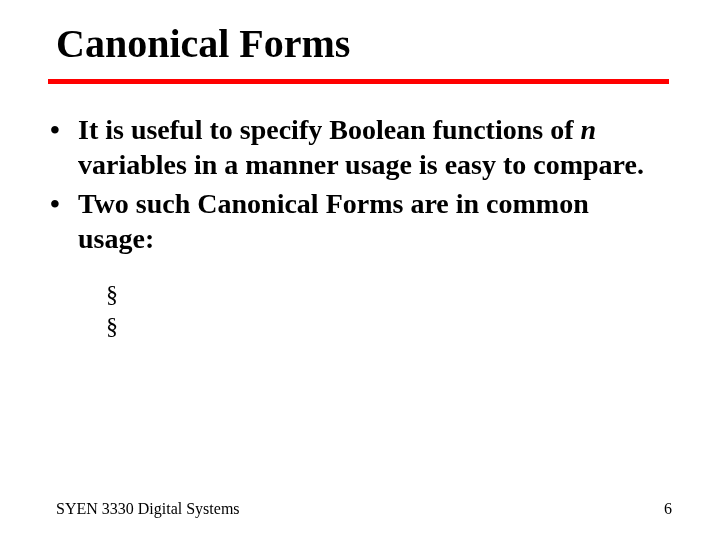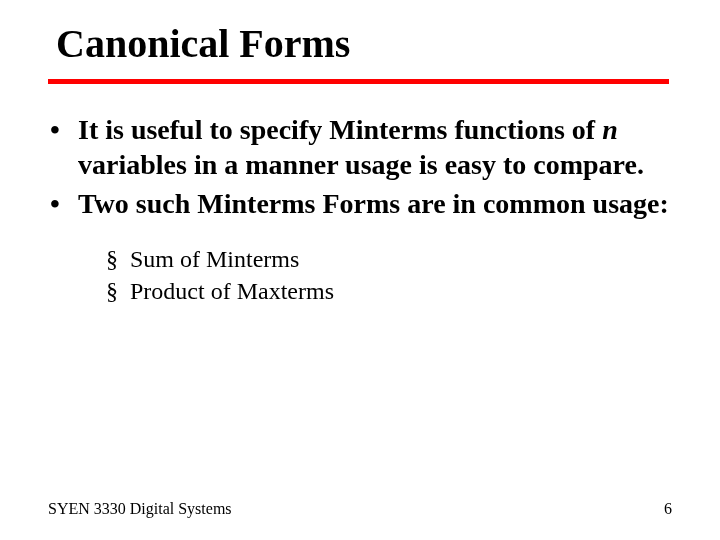--- a/index.html
+++ b/index.html
@@ -60,58 +60,56 @@
     font-weight: normal;
     line-height: 1.35;
   }
   .bullets-lvl2 > li .sq {
     flex: 0 0 auto;
     width: 24px;
   }
   .footer {
     position: absolute;
     bottom: 22px;
-    left: 48px;
+    left: 56px;
     right: 48px;
     display: flex;
     justify-content: space-between;
     font-size: 16px;
     font-weight: normal;
   }
 </style>
 </head>
 <body>
 
 <div class="slide">
 
   <h1 class="title">Canonical Forms</h1>
 
   <div class="rule"></div>
 
   <ul class="bullets-lvl1">
     <li>
       <span class="dot">•</span>
       <span class="txt">
-        <span>It is useful to specify Minterms functions of </span><span class="italic">n</span><span> variables in a manner usage is easy to compare.</span>
+        <span>It is useful to specify Boolean functions of </span><span class="italic">n</span><span> variables in a manner usage is easy to compare.</span>
       </span>
     </li>
     <li>
       <span class="dot">•</span>
-      <span class="txt">Two such Minterms Forms are in common usage:</span>
+      <span class="txt">Two such Canonical Forms are in common usage:</span>
     </li>
   </ul>
 
   <ul class="bullets-lvl2">
     <li>
       <span class="sq">§</span>
-      <span>Sum of Minterms</span>
     </li>
     <li>
       <span class="sq">§</span>
-      <span>Product of Maxterms</span>
     </li>
   </ul>
 
   <div class="footer">
     <span>SYEN 3330 Digital Systems</span>
     <span>6</span>
   </div>
 
 </div>
 

